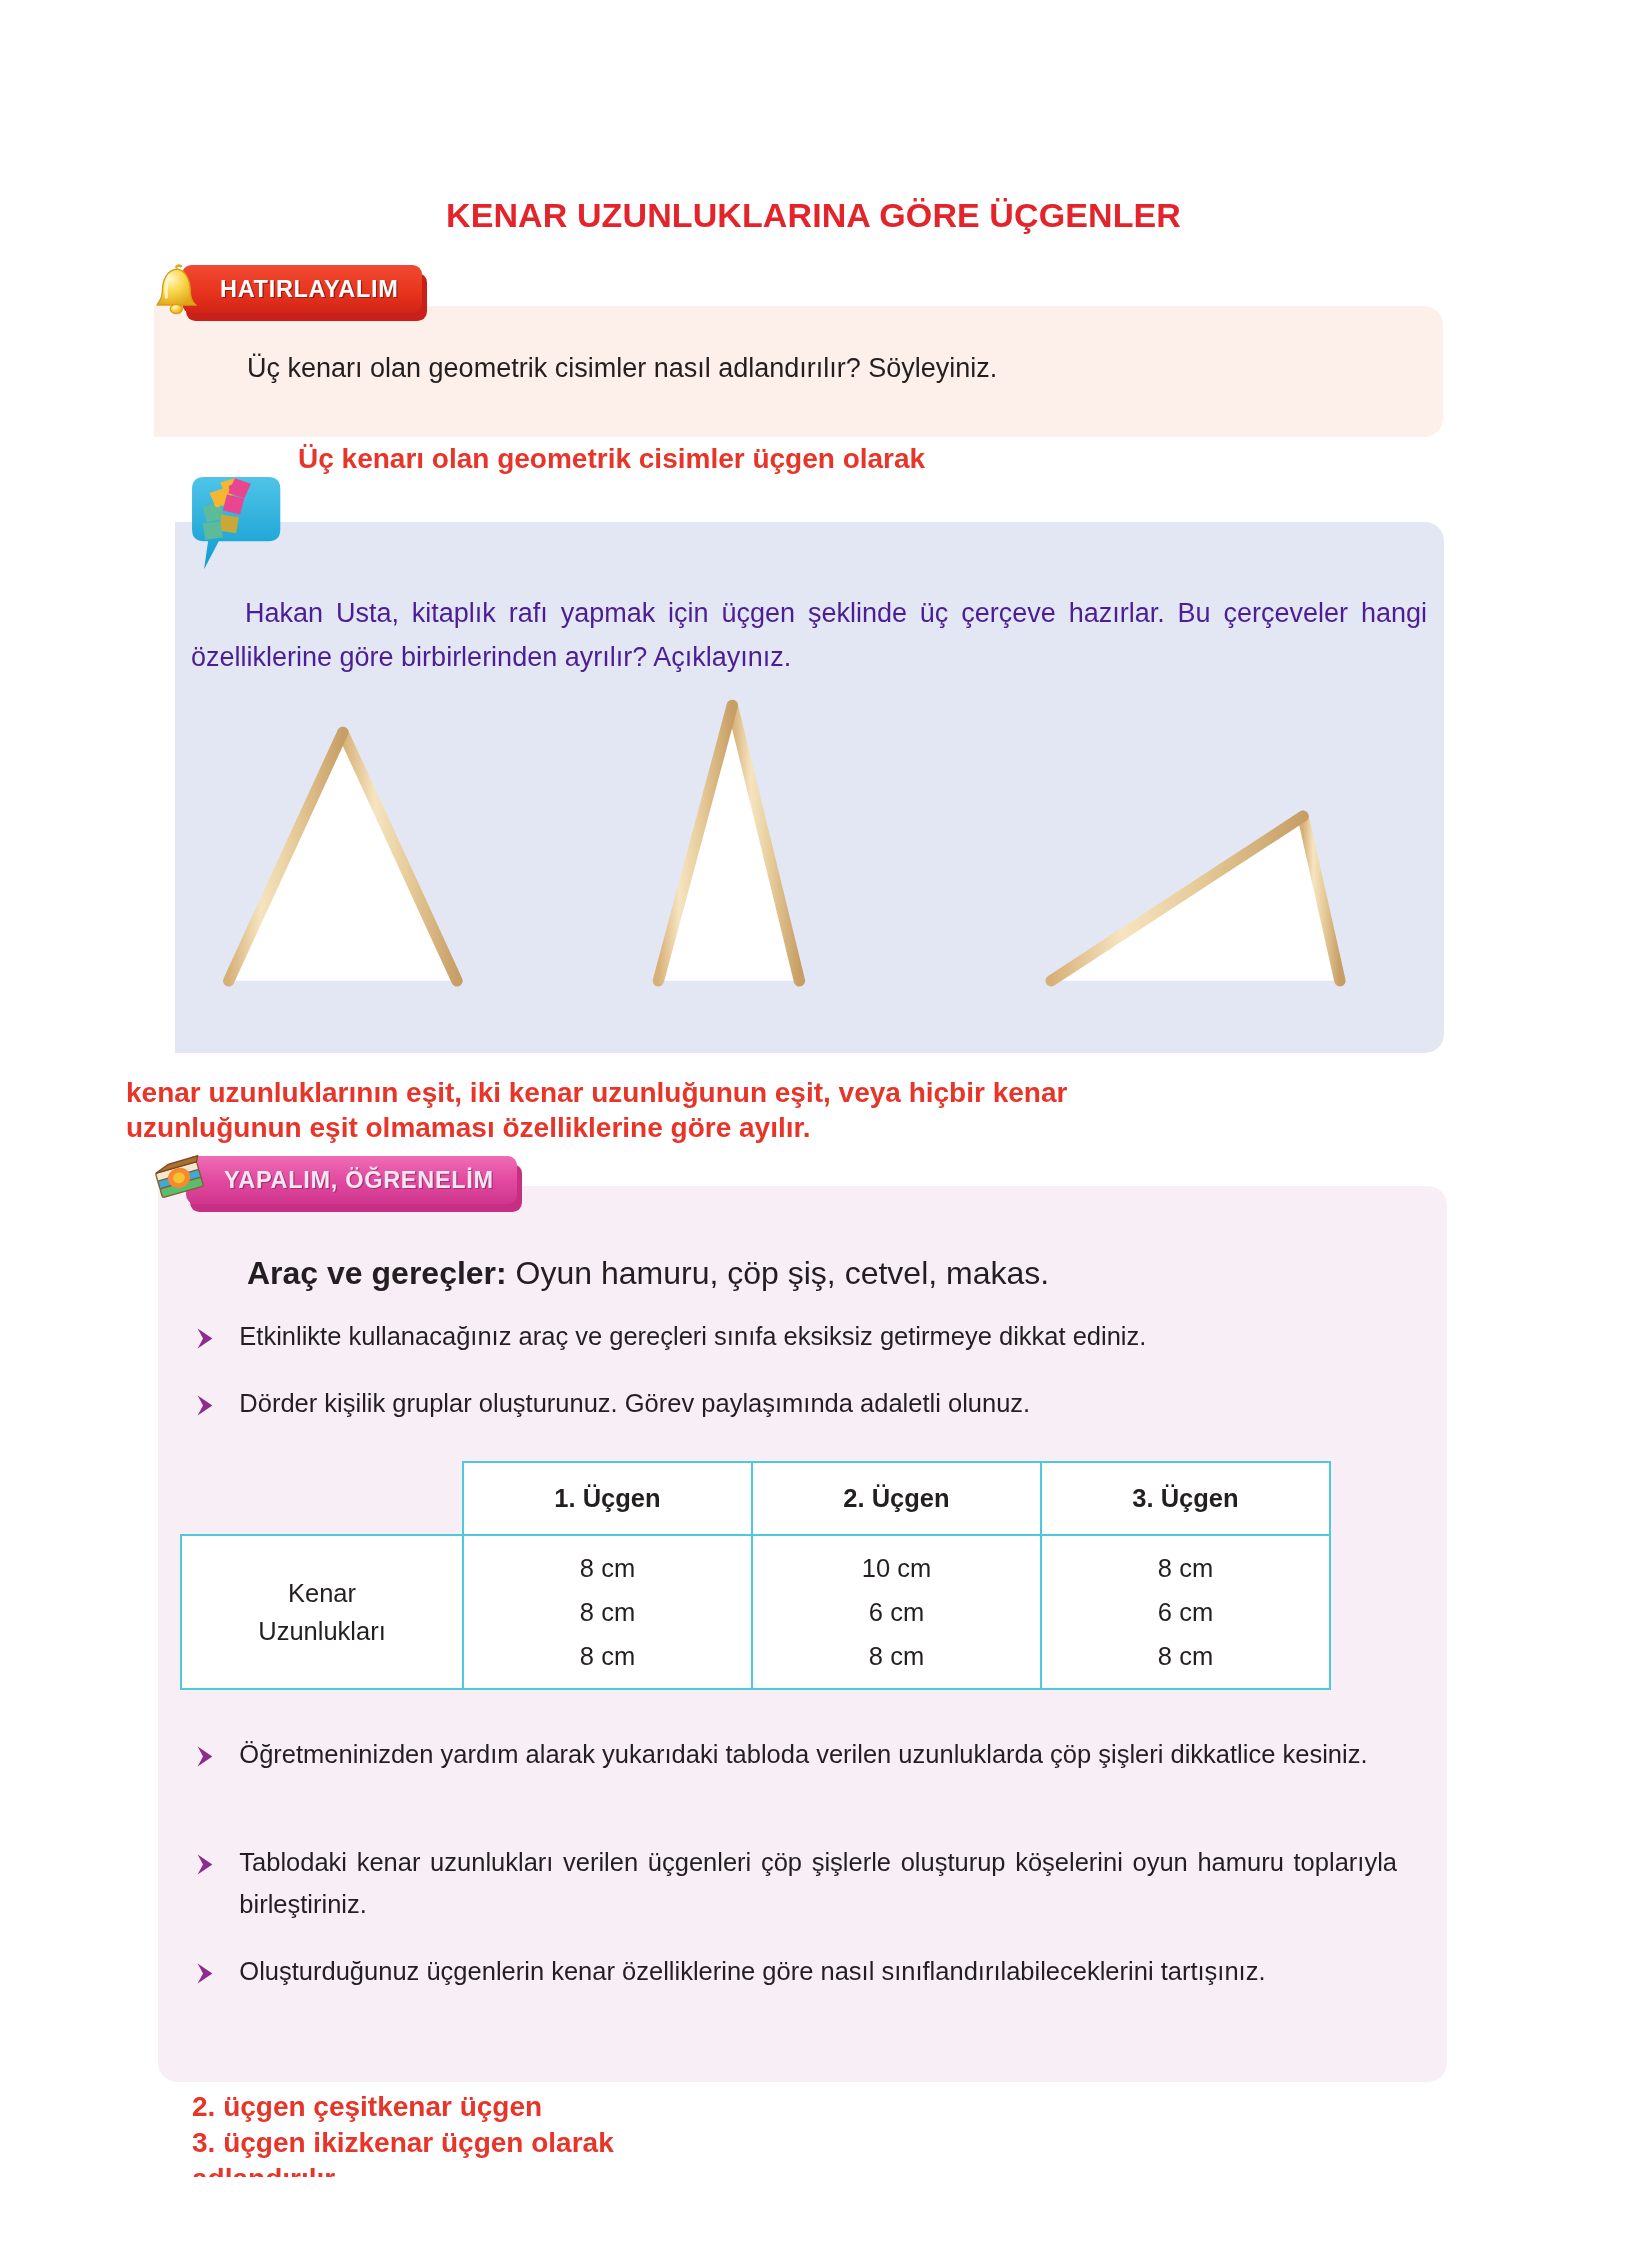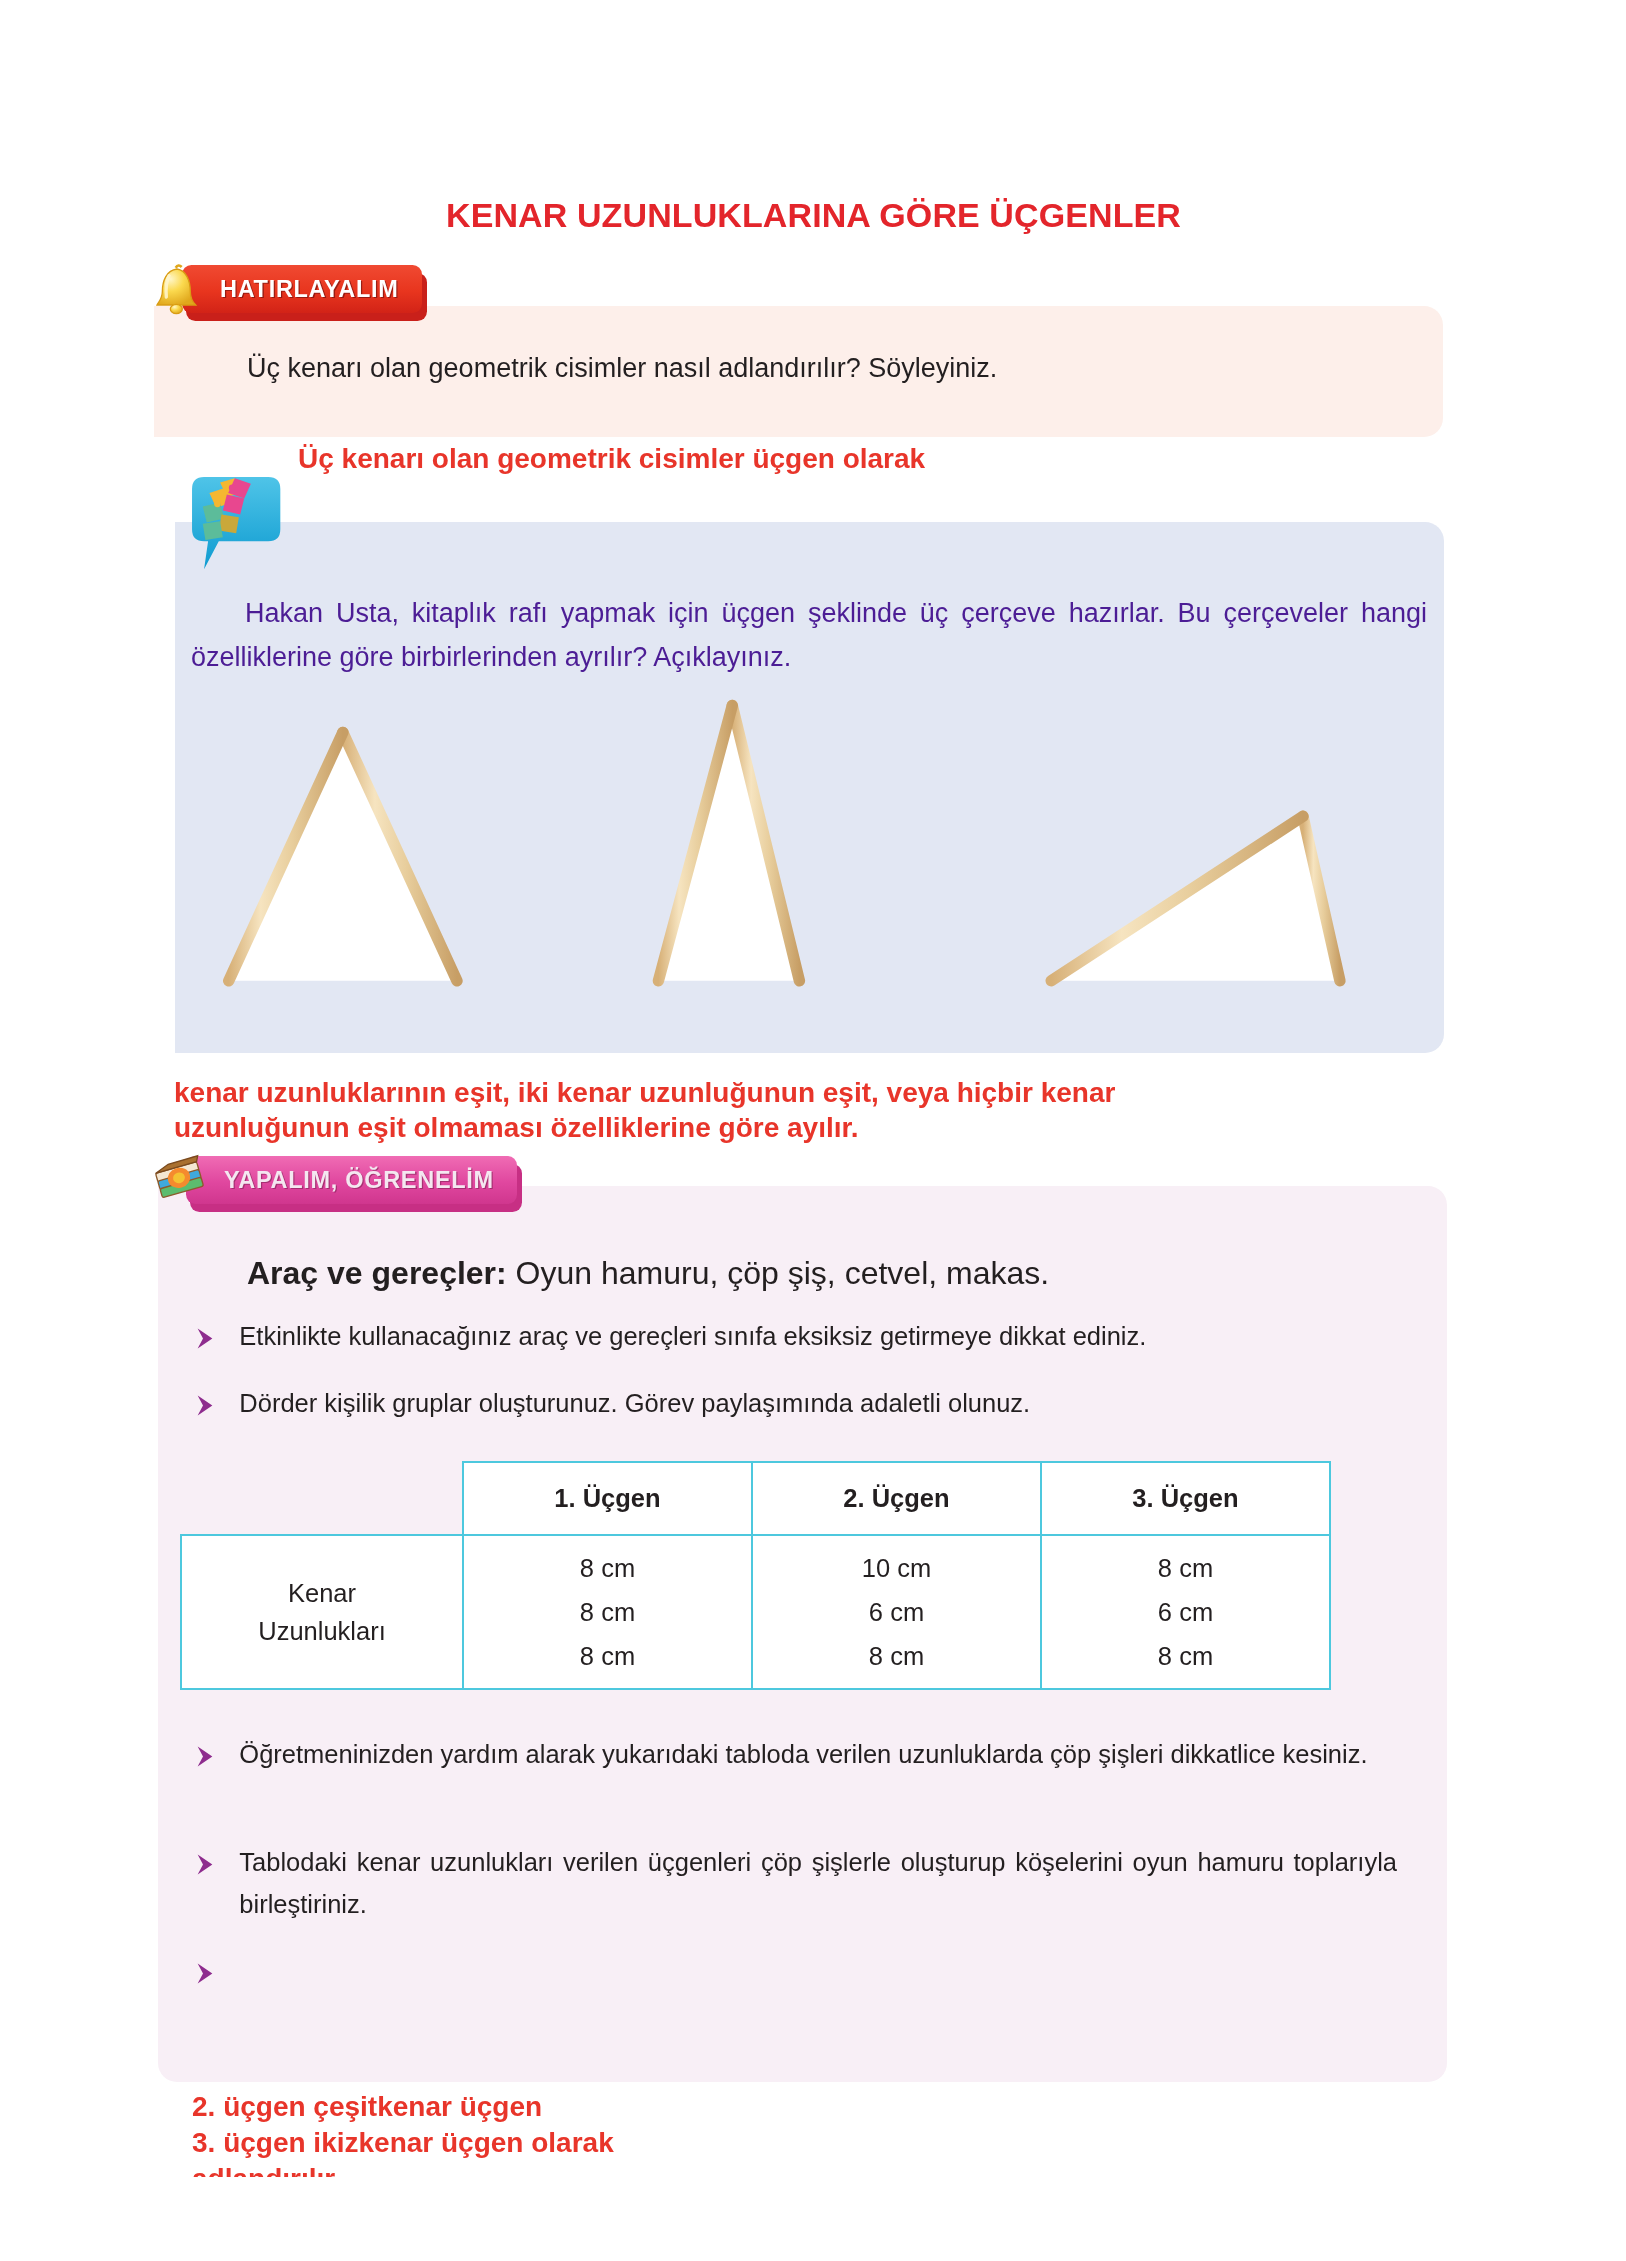--- a/index.html
+++ b/index.html
@@ -155,21 +155,20 @@
   .answer-red-2 {
     position: absolute;
     left: 126px; top: 1075px;
     width: 1410px;
     font-size: 28px;
     line-height: 35px;
     font-weight: bold;
     color: #E8352A;
     z-index: 18;
     font-family: "Liberation Sans", sans-serif;
-    margin-left: 48px;
   }
 
   
   .activity-box {
     position: absolute;
     left: 158px; top: 1186px;
     width: 1289px; height: 896px;
     background: #F8EFF6;
     border-radius: 0 19px 19px 19px;
   }
@@ -449,20 +448,21 @@
     </span>
     <span class="bullet-text">Tablodaki kenar uzunlukları verilen üçgenleri çöp şişlerle oluşturup köşelerini oyun hamuru toplarıyla birleştiriniz.</span>
   </div>
 
   <div class="bullet-row" id="bullet-5">
     <span class="bullet-arrow">
       <svg viewBox="0 0 30 34" width="20" height="23">
           <path d="M4 2 L26 17 L4 32 L12 17 Z" fill="#8E2C8E"></path>
         </svg>
     </span>
+    <span class="bullet-text">Oluşturduğunuz üçgenlerin kenar özelliklerine göre nasıl sınıflandırılabileceklerini tartışınız.</span>
   </div>
 
   <div class="answer-red-3">
     <div>2. üçgen çeşitkenar üçgen</div>
     <div>3. üçgen ikizkenar üçgen olarak</div>
     <div class="clipped-line">adlandırılır.</div>
   </div>
 
 </div>
 

